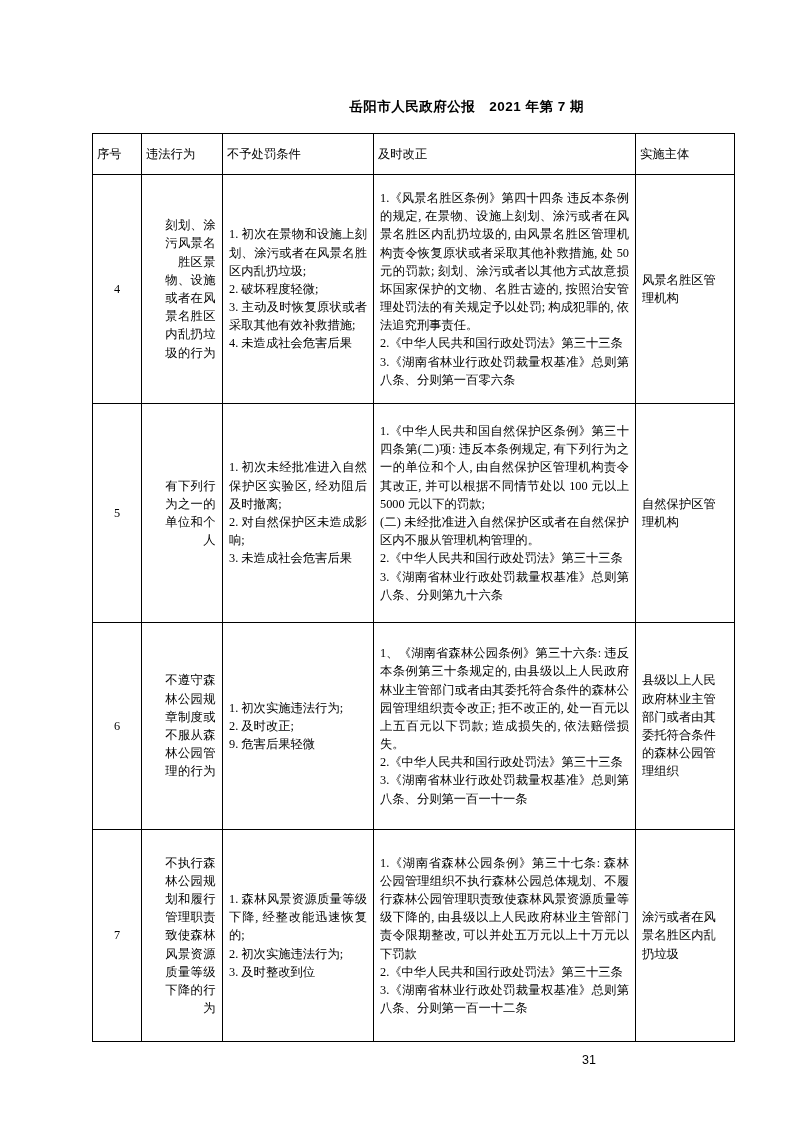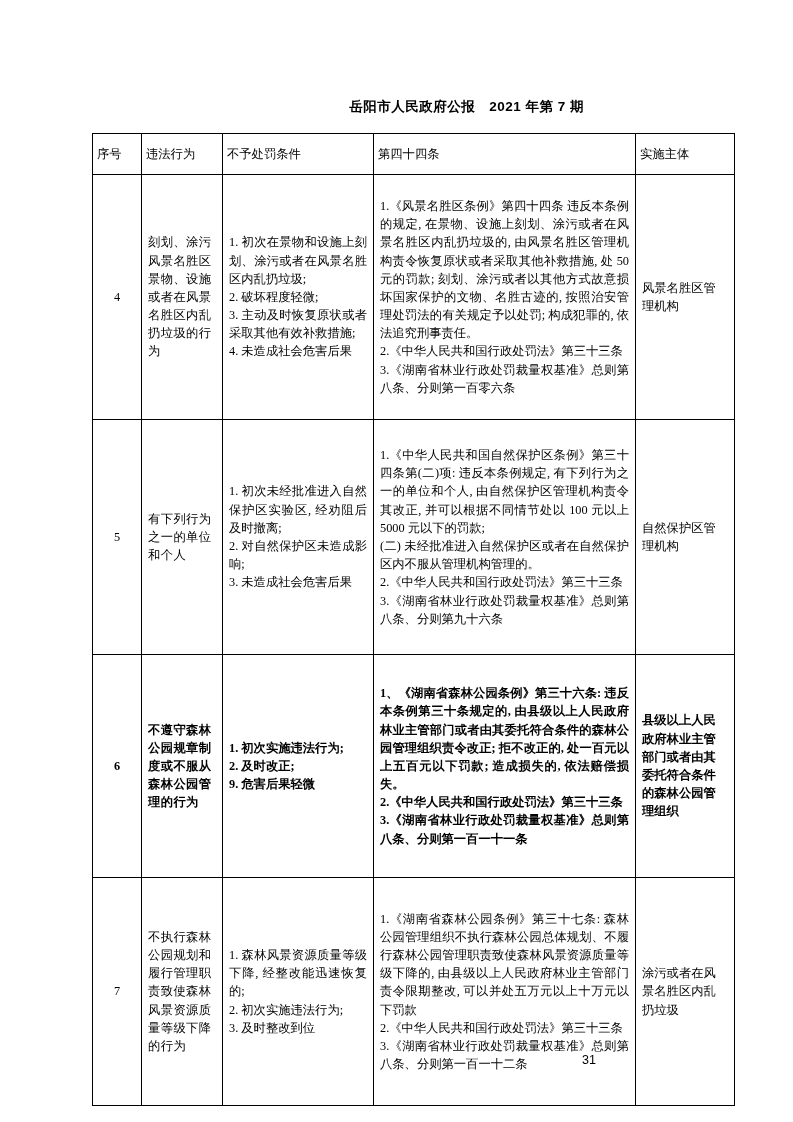--- a/index.html
+++ b/index.html
@@ -36,21 +36,21 @@
     position: absolute;
     top: 133px;
     left: 92px;
     width: 609px;
     border-collapse: collapse;
     table-layout: fixed;
   }
   table.main td, table.main th {
     border: 1px solid #000000;
     vertical-align: middle;
-    padding: 11px 6px;
+    padding: 3px 6px;
     font-size: 12.3px;
     line-height: 1.48;
     font-family: "Liberation Serif", "DejaVu Serif", serif;
   }
   table.main thead th {
     text-align: left;
     font-weight: normal;
     height: 34px;
     padding: 3px 4px;
   }
@@ -58,57 +58,58 @@
   .col-act { width: 72px; text-align: center; }
   .col-cond { width: 142px; text-align: left; }
   .col-law { width: 253px; text-align: left; }
   .col-org { width: 90px; text-align: left; }
   td.center { text-align: center; }
   .cell-text {
     display: block;
     white-space: pre-line;
   }
   td.col-act .cell-text {
-    text-align: left;
+    text-align: right;
     letter-spacing: 0.4px;
+    margin-left: 11px;
   }
   td.col-cond .cell-text,
   td.col-law .cell-text {
     text-align: justify;
     text-justify: inter-ideograph;
   }
   td.col-org .cell-text {
     text-align: left;
   }
   .pagenum {
     position: absolute;
     right: 78px;
     bottom: 55px;
     font-size: 12.5px;
     font-family: "Liberation Sans", "DejaVu Sans", sans-serif;
   }
   .row-4 td { height: 222px; }
   .row-5 td { height: 212px; }
-  .row-6 td { height: 200px; font-weight: bold; }
+  .row-6 td { height: 200px; }
   .row-7 td { height: 205px; }
 </style>
 </head>
 <body>
 
 <div class="page">
 
   <div class="header">岳阳市人民政府公报　2021 年第 7 期</div>
 
   <table class="main">
     <thead>
       <tr>
         <th class="col-seq">序号</th>
         <th class="col-act">违法行为</th>
         <th class="col-cond">不予处罚条件</th>
-        <th class="col-law">第四十四条</th>
+        <th class="col-law">及时改正</th>
         <th class="col-org">实施主体</th>
       </tr>
     </thead>
     <tbody>
       <tr class="row-4">
         <td class="col-seq center">4</td>
         <td class="col-act">
             <span class="cell-text">刻划、涂污风景名胜区景物、设施或者在风景名胜区内乱扔垃圾的行为</span>
           </td>
         <td class="col-cond">

